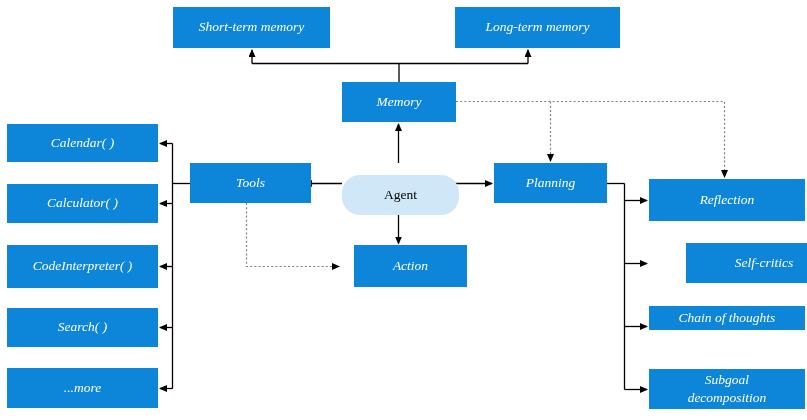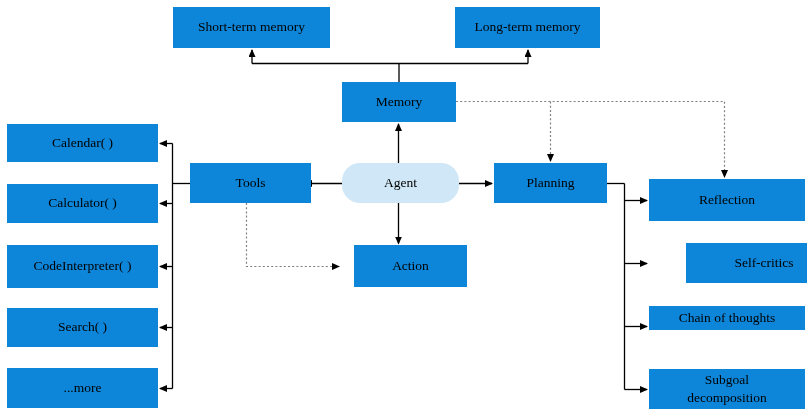--- a/index.html
+++ b/index.html
@@ -15,21 +15,21 @@
   .node {
     position: absolute;
     display: flex;
     align-items: center;
     justify-content: center;
     text-align: center;
     font-size: 13.5px;
     line-height: 1.35;
     box-sizing: border-box;
   }
-  .node.blue { background: #0d86da; color: #000000; }
+  .node.blue { background: #0d86da; color: #ffffff; font-style: italic; }
   .node.light { background: #cfe7f7; color: #000000; }
   .node.narrow { padding: 0 32px; }
   .wire-solid { stroke: #000000; stroke-width: 1.3; fill: none; }
   .wire-dotted { stroke: #7f7f7f; stroke-width: 1.2; fill: none; stroke-dasharray: 2 2.2; }
 </style>
 </head>
 <body>
 
 <div class="canvas">
 
@@ -71,25 +71,25 @@
       <path class="wire-solid" d="M624.5 389.5 H647" marker-end="url(#arr)"></path>
     </g>
 
     <path class="wire-dotted" d="M246.5 203 V266.5 H339" marker-end="url(#arr)"></path>
     <path class="wire-dotted" d="M456 101.5 H724.5 V177" marker-end="url(#arr)"></path>
     <path class="wire-dotted" d="M550.5 101.5 V161" marker-end="url(#arr)"></path>
   </svg>
 
   <div class="node blue" style="left:173px; top:7px; width:157px; height:41px;">Short-term memory</div>
 
-  <div class="node blue" style="left:455px; top:7px; width:145px; height:41px;">Long-term memory</div>
+  <div class="node blue" style="left:455px; top:7px; width:165px; height:41px;">Long-term memory</div>
 
   <div class="node blue" style="left:342px; top:82px; width:114px; height:40px;">Memory</div>
 
-  <div class="node light" style="left:342px; top:163px; width:117px; height:40px;border-radius:18px;">Agent</div>
+  <div class="node light" style="left:342px; top:175px; width:117px; height:40px;border-radius:18px;">Agent</div>
 
   <div class="node blue" style="left:190px; top:163px; width:121px; height:40px;">Tools</div>
 
   <div class="node blue" style="left:494px; top:163px; width:113px; height:40px;">Planning</div>
 
   <div class="node blue" style="left:342px; top:245px; width:113px; height:42px;margin-left:12px;">Action</div>
 
   <div class="node blue" style="left:7px; top:124px; width:151px; height:38px;">Calendar( )</div>
 
   <div class="node blue" style="left:7px; top:184px; width:151px; height:39px;">Calculator( )</div>

